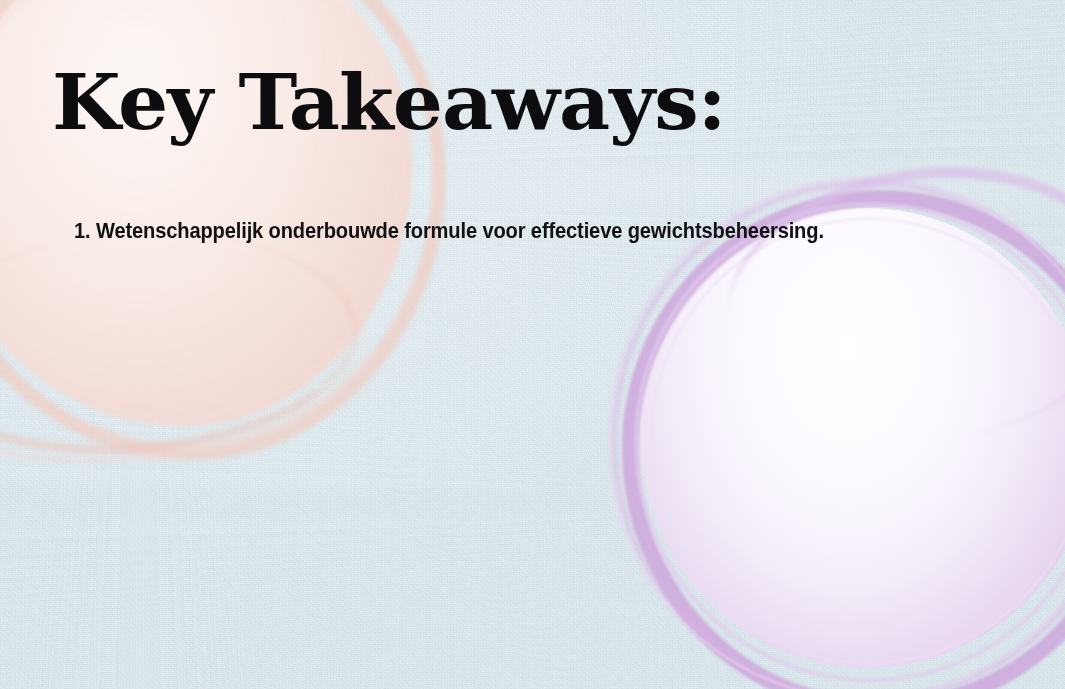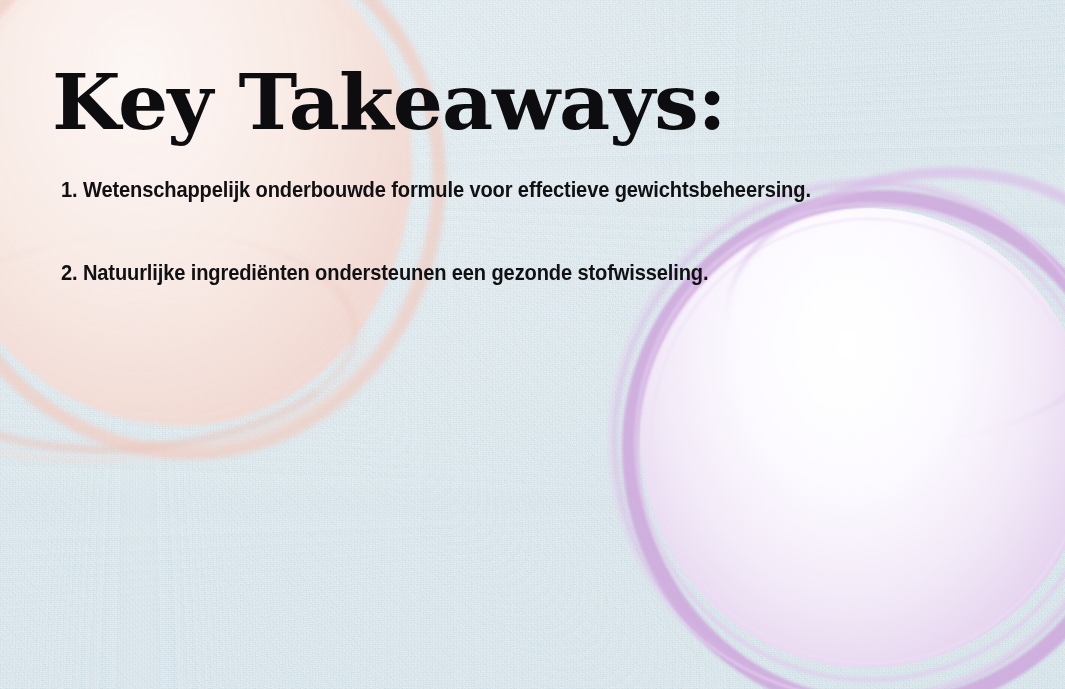--- a/index.html
+++ b/index.html
@@ -213,23 +213,23 @@
     top: 148px;
     width: 1065px;
     list-style: none;
     margin: 0;
     padding: 0;
   }
   .takeaway-item {
     position: relative;
     height: 80px;
     padding: 0 0 0 58px;
-    margin: 3px;
+    margin: 16px;
     display: flex;
-    align-items: center;
+    align-items: flex-end;
   }
   .takeaway-text {
     font-family: "Liberation Sans", "DejaVu Sans", sans-serif;
     font-weight: 700;
     font-size: 21.5px;
     line-height: 1.1;
     letter-spacing: -0.15px;
     color: #111114;
     white-space: nowrap;
     transform: scaleX(.935);
@@ -265,19 +265,16 @@
   </div>
 
   <div class="content">
 
     <h1 class="title">Key Takeaways:</h1>
 
     <ul class="takeaways">
       <li class="takeaway-item">
         <span class="takeaway-text">1. Wetenschappelijk onderbouwde formule voor effectieve gewichtsbeheersing.</span>
       </li>
-      <li class="takeaway-item">
-        <span class="takeaway-text">2. Natuurlijke ingrediënten ondersteunen een gezonde stofwisseling.</span>
-      </li>
     </ul>
 
   </div>
 </div>
 
 </body></html>

